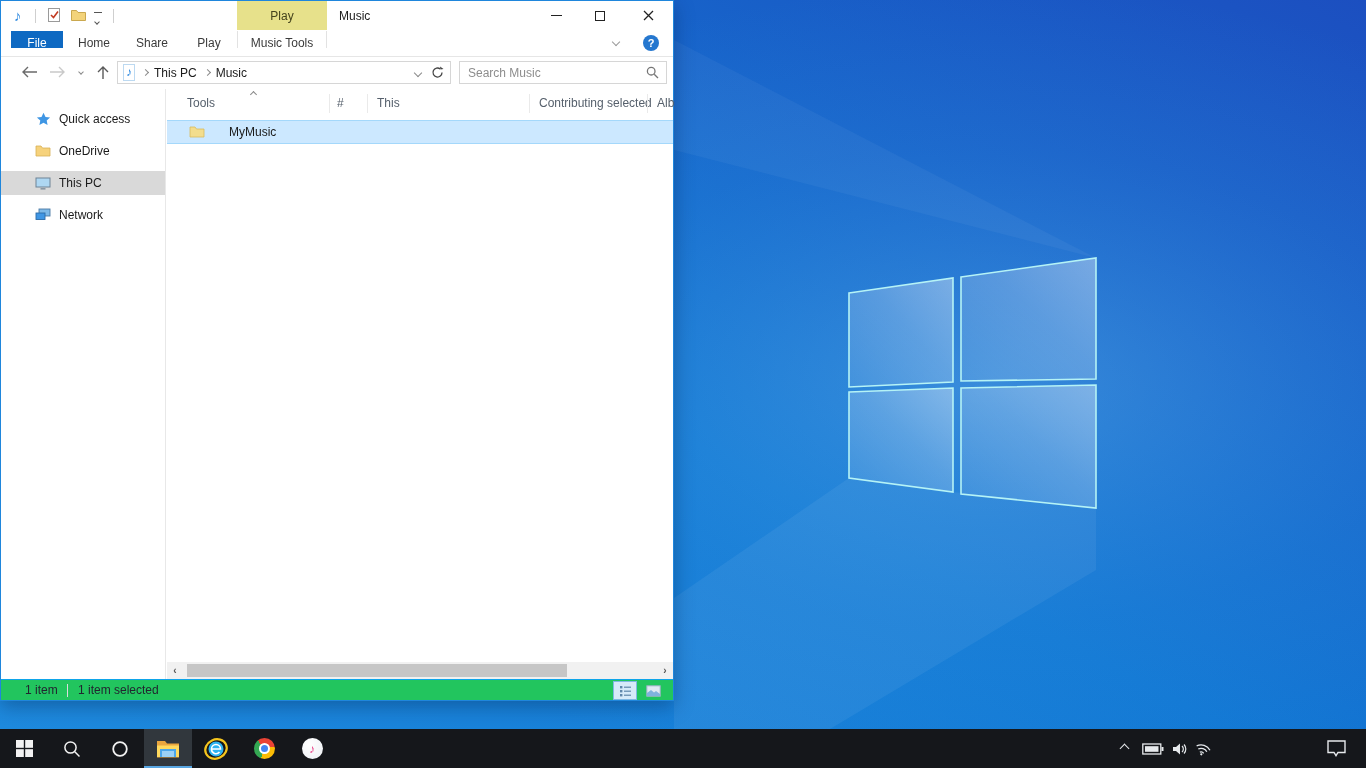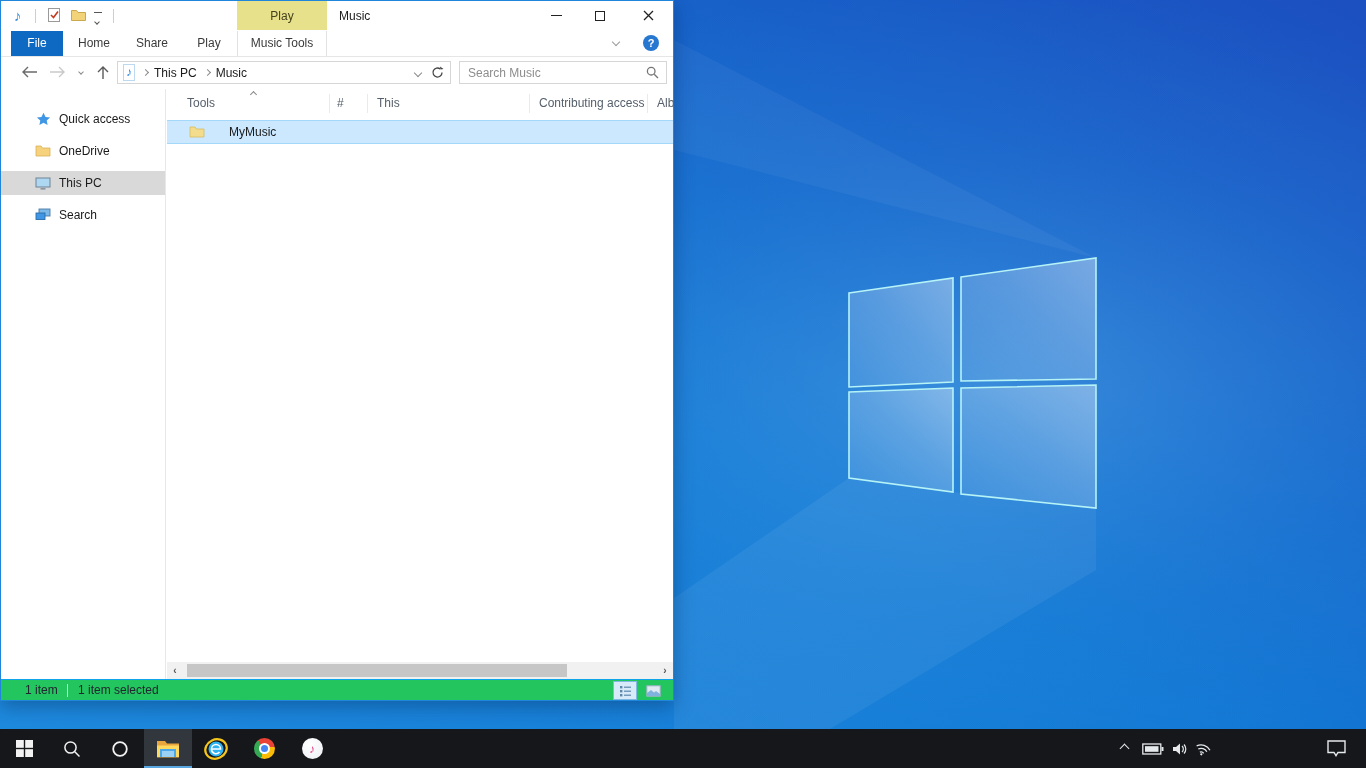--- a/index.html
+++ b/index.html
@@ -11,21 +11,21 @@
 
   
   .window{position:absolute;left:0;top:0;width:674px;height:701px;background:#fff;border:1px solid #1f86dc;box-shadow:0 6px 18px rgba(0,30,70,.35)}
   .titlebar{position:absolute;left:0;top:0;right:0;height:30px;background:#fff}
   .qat-sep{position:absolute;top:8px;width:1px;height:14px;background:#cfcfcf}
   .winbtn{position:absolute;top:0;height:29px;display:flex;align-items:center;justify-content:center;cursor:default}
   .ctxgroup{position:absolute;left:236px;top:0;width:90px;height:29px;background:#e7e18b;color:#45431c;display:flex;align-items:center;justify-content:center}
   .wtitle{position:absolute;left:338px;top:0;line-height:30px;color:#1a1a1a}
 
   .tabrow{position:absolute;left:0;top:30px;right:0;height:26px;background:#fff;border-bottom:1px solid #e6e6e6}
-  .tab{position:absolute;top:0;height:25px;line-height:25px;text-align:center;color:#3b3b3b}
+  .tab{position:absolute;top:0;height:17px;line-height:25px;text-align:center;color:#3b3b3b}
   .tab-file{background:#0e69c2;color:#fff}
   .tab-ctx{border-left:1px solid #e2e2e2;border-right:1px solid #e2e2e2}
 
   .navrow{position:absolute;left:0;top:57px;right:0;height:31px;background:#fff}
   .navbtn{position:absolute;top:2px;height:24px;display:flex;align-items:center;justify-content:center}
   .addrbox{position:absolute;left:116px;top:3px;width:334px;height:23px;border:1px solid #d6d6d6;background:#fff;display:flex;align-items:center}
   .searchbox{position:absolute;left:458px;top:3px;width:208px;height:23px;border:1px solid #d6d6d6;background:#fff;display:flex;align-items:center}
   .searchbox input{border:0;outline:0;flex:1;font-family:"Liberation Sans",sans-serif;font-size:12px;padding-left:8px;color:#737373;background:transparent}
   .searchbox input::placeholder{color:#8d8d8d}
 
@@ -222,30 +222,30 @@
           </span>
           <span class="lbl">This PC</span>
         </div>
         <div class="sideitem" style="top:114px">
           <span class="sideicon">
             <svg width="16" height="14" viewBox="0 0 16 14">
               <rect x="4" y="1" width="11" height="7" fill="#7db9e8" stroke="#4d7ba5" stroke-width="0.9"></rect>
               <rect x="1" y="5" width="9" height="6.5" fill="#3f96e4" stroke="#2c6ca8" stroke-width="0.9"></rect>
             </svg>
           </span>
-          <span class="lbl">Search</span>
+          <span class="lbl">Network</span>
         </div>
       </div>
 
       <div class="filelist">
         <span class="chev chev-up abs" style="left:84px;top:3px;width:5px;height:5px;border-color:#8a8a8a"></span>
         <div class="colhead" style="left:20px">Tools</div>
         <div class="colhead" style="left:170px">#</div>
         <div class="colhead" style="left:210px">This</div>
-        <div class="colhead" style="left:372px">Contributing access</div>
+        <div class="colhead" style="left:372px">Contributing selected</div>
         <div class="colhead" style="left:490px">Alb</div>
         <div class="colsep" style="left:162px"></div>
         <div class="colsep" style="left:200px"></div>
         <div class="colsep" style="left:362px"></div>
         <div class="colsep" style="left:480px"></div>
 
         <div class="filerow">
           <svg width="16" height="14" viewBox="0 0 16 14" style="margin-left:22px">
             <path d="M1 2 h5 l1.5 2 h7.5 v8 H1 z" fill="#f3dd8d" stroke="#d8bb5e" stroke-width="0.8"></path>
           </svg>

